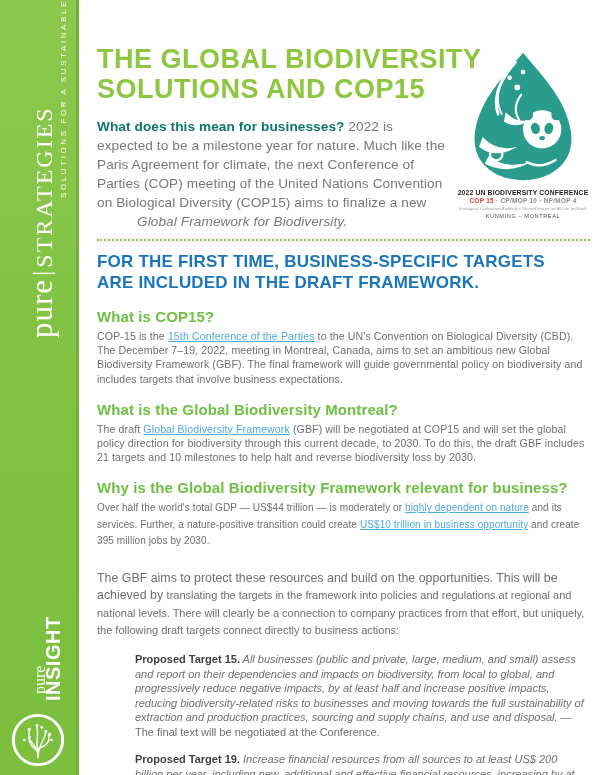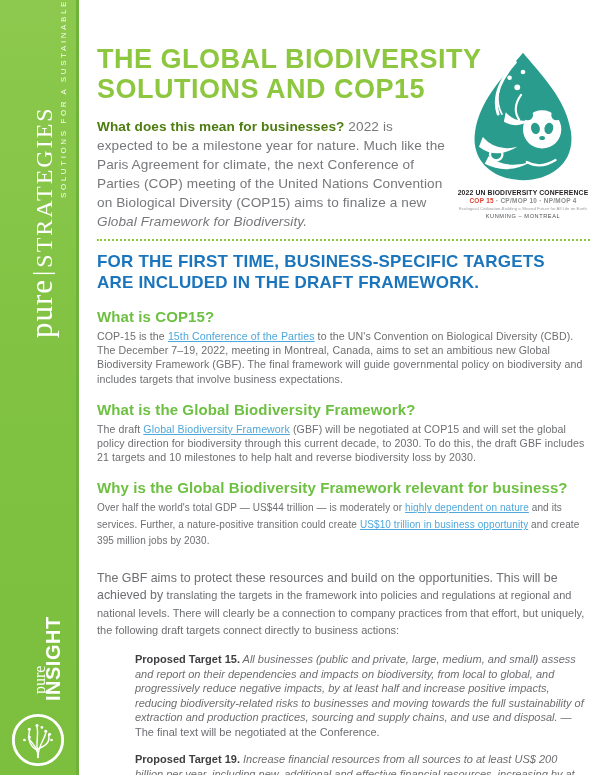--- a/index.html
+++ b/index.html
@@ -19,22 +19,22 @@
   .insight-pure-vert{left:31px;top:694px;font-family:"Liberation Serif",serif;font-size:16px;}
   .insight-vert{left:42px;top:701px;font-size:20px;font-weight:bold;letter-spacing:0.5px;}
   .tree-logo{position:absolute;left:9px;top:711px;}
 
   
   .content{position:absolute;left:97px;top:0;width:493px;}
   .title{margin:44px 0 0 0;font-size:27px;line-height:30px;font-weight:bold;
          color:#8DC63F;letter-spacing:0.5px;}
   .intro-row{display:flex;margin-top:13px;}
   .intro{margin:0;width:355px;font-size:13.6px;line-height:19px;color:#77787B;letter-spacing:0.1px;}
-  .intro strong{color:#4d7c0f;}
-  .intro em{}
+  .intro strong{color:#0f766e;}
+  .intro em{margin-left:40px;}
 
   .conf-logo{width:134px;margin-left:4px;margin-top:-68px;text-align:center;}
   .conf-line1{font-size:6.8px;font-weight:bold;color:#231F20;letter-spacing:0.15px;margin-top:2px;}
   .conf-line2{font-size:6.4px;font-weight:bold;margin-top:1px;color:#8A8C8E;letter-spacing:0.3px;}
   .conf-line2 .red{color:#E04030;}
   .conf-line3{font-size:4.3px;color:#9B9DA0;margin-top:1.5px;}
   .conf-line4{font-size:5.6px;color:#4D4F52;letter-spacing:0.6px;margin-top:2.5px;}
 
   .dotted{border:none;border-top:2px dotted #8DC63F;margin:8px 0 0 0;}
 
@@ -136,21 +136,21 @@
     </div>
   </div>
 
   <hr class="dotted">
 
   <h2 class="banner">FOR THE FIRST TIME, BUSINESS-SPECIFIC TARGETS ARE INCLUDED IN THE DRAFT FRAMEWORK.</h2>
 
   <h3 class="section-heading">What is COP15?</h3>
   <p class="para"><span class="seg-plain">COP-15 is the </span><a class="seg-link" href="#">15th Conference of the Parties</a><span class="seg-plain"> to the UN's Convention on Biological Diversity (CBD). The December 7–19, 2022, meeting in Montreal, Canada, aims to set an ambitious new Global Biodiversity Framework (GBF). The final framework will guide governmental policy on biodiversity and includes targets that involve business expectations.</span></p>
 
-  <h3 class="section-heading">What is the Global Biodiversity Framework?</h3>
+  <h3 class="section-heading">What is the Global Biodiversity Montreal?</h3>
   <p class="para"><span class="seg-plain">The draft </span><a class="seg-link" href="#">Global Biodiversity Framework</a><span class="seg-plain"> (GBF) will be negotiated at COP15 and will set the global policy direction for biodiversity through this current decade, to 2030. To do this, the draft GBF includes 21 targets and 10 milestones to help halt and reverse biodiversity loss by 2030.</span></p>
 
   <h3 class="section-heading">Why is the Global Biodiversity Framework relevant for business?</h3>
   <p class="para para-large"><span class="seg-plain">Over half the world's total GDP —  US$44 trillion — is moderately or </span><a class="seg-link" href="#">highly dependent on nature</a><span class="seg-plain"> and its services. Further, a nature-positive transition could create </span><a class="seg-link" href="#">US$10 trillion in business opportunity</a><span class="seg-plain"> and create 395 million jobs by 2030.</span></p>
 
   <p class="gbf-para"><span class="seg-lead">The GBF aims to protect these resources and build on the opportunities. This will be achieved by </span><span class="seg-plain">translating the targets in the framework into policies and regulations at regional and national levels. There will clearly be a connection to company practices from that effort, but uniquely, the following draft targets connect directly to business actions:</span></p>
 
   <p class="target"><span class="target-label">Proposed Target 15.</span><span class="target-body"> All businesses (public and private, large, medium, and small) assess and report on their dependencies and impacts on biodiversity, from local to global, and progressively reduce negative impacts, by at least half and increase positive impacts, reducing biodiversity-related risks to businesses and moving towards the full sustainability of extraction and production practices, sourcing and supply chains, and use and disposal.</span><span class="target-suffix"> — The final text will be negotiated at the Conference.</span></p>
 
   <p class="target"><span class="target-label">Proposed Target 19.</span><span class="target-body"> Increase financial resources from all sources to at least US$ 200 billion per year, including new, additional and effective financial resources, increasing by at least US$ 10 billion per year international financial flows to developing countries, leveraging private finance, and increasing domestic resource mobilization, taking into account national biodiversity finance planning, and strengthen capacity-building and technology transfer and scientific cooperation, to meet the needs for implementation, commensurate with the ambition of the goals and targets of the framework.</span></p>

